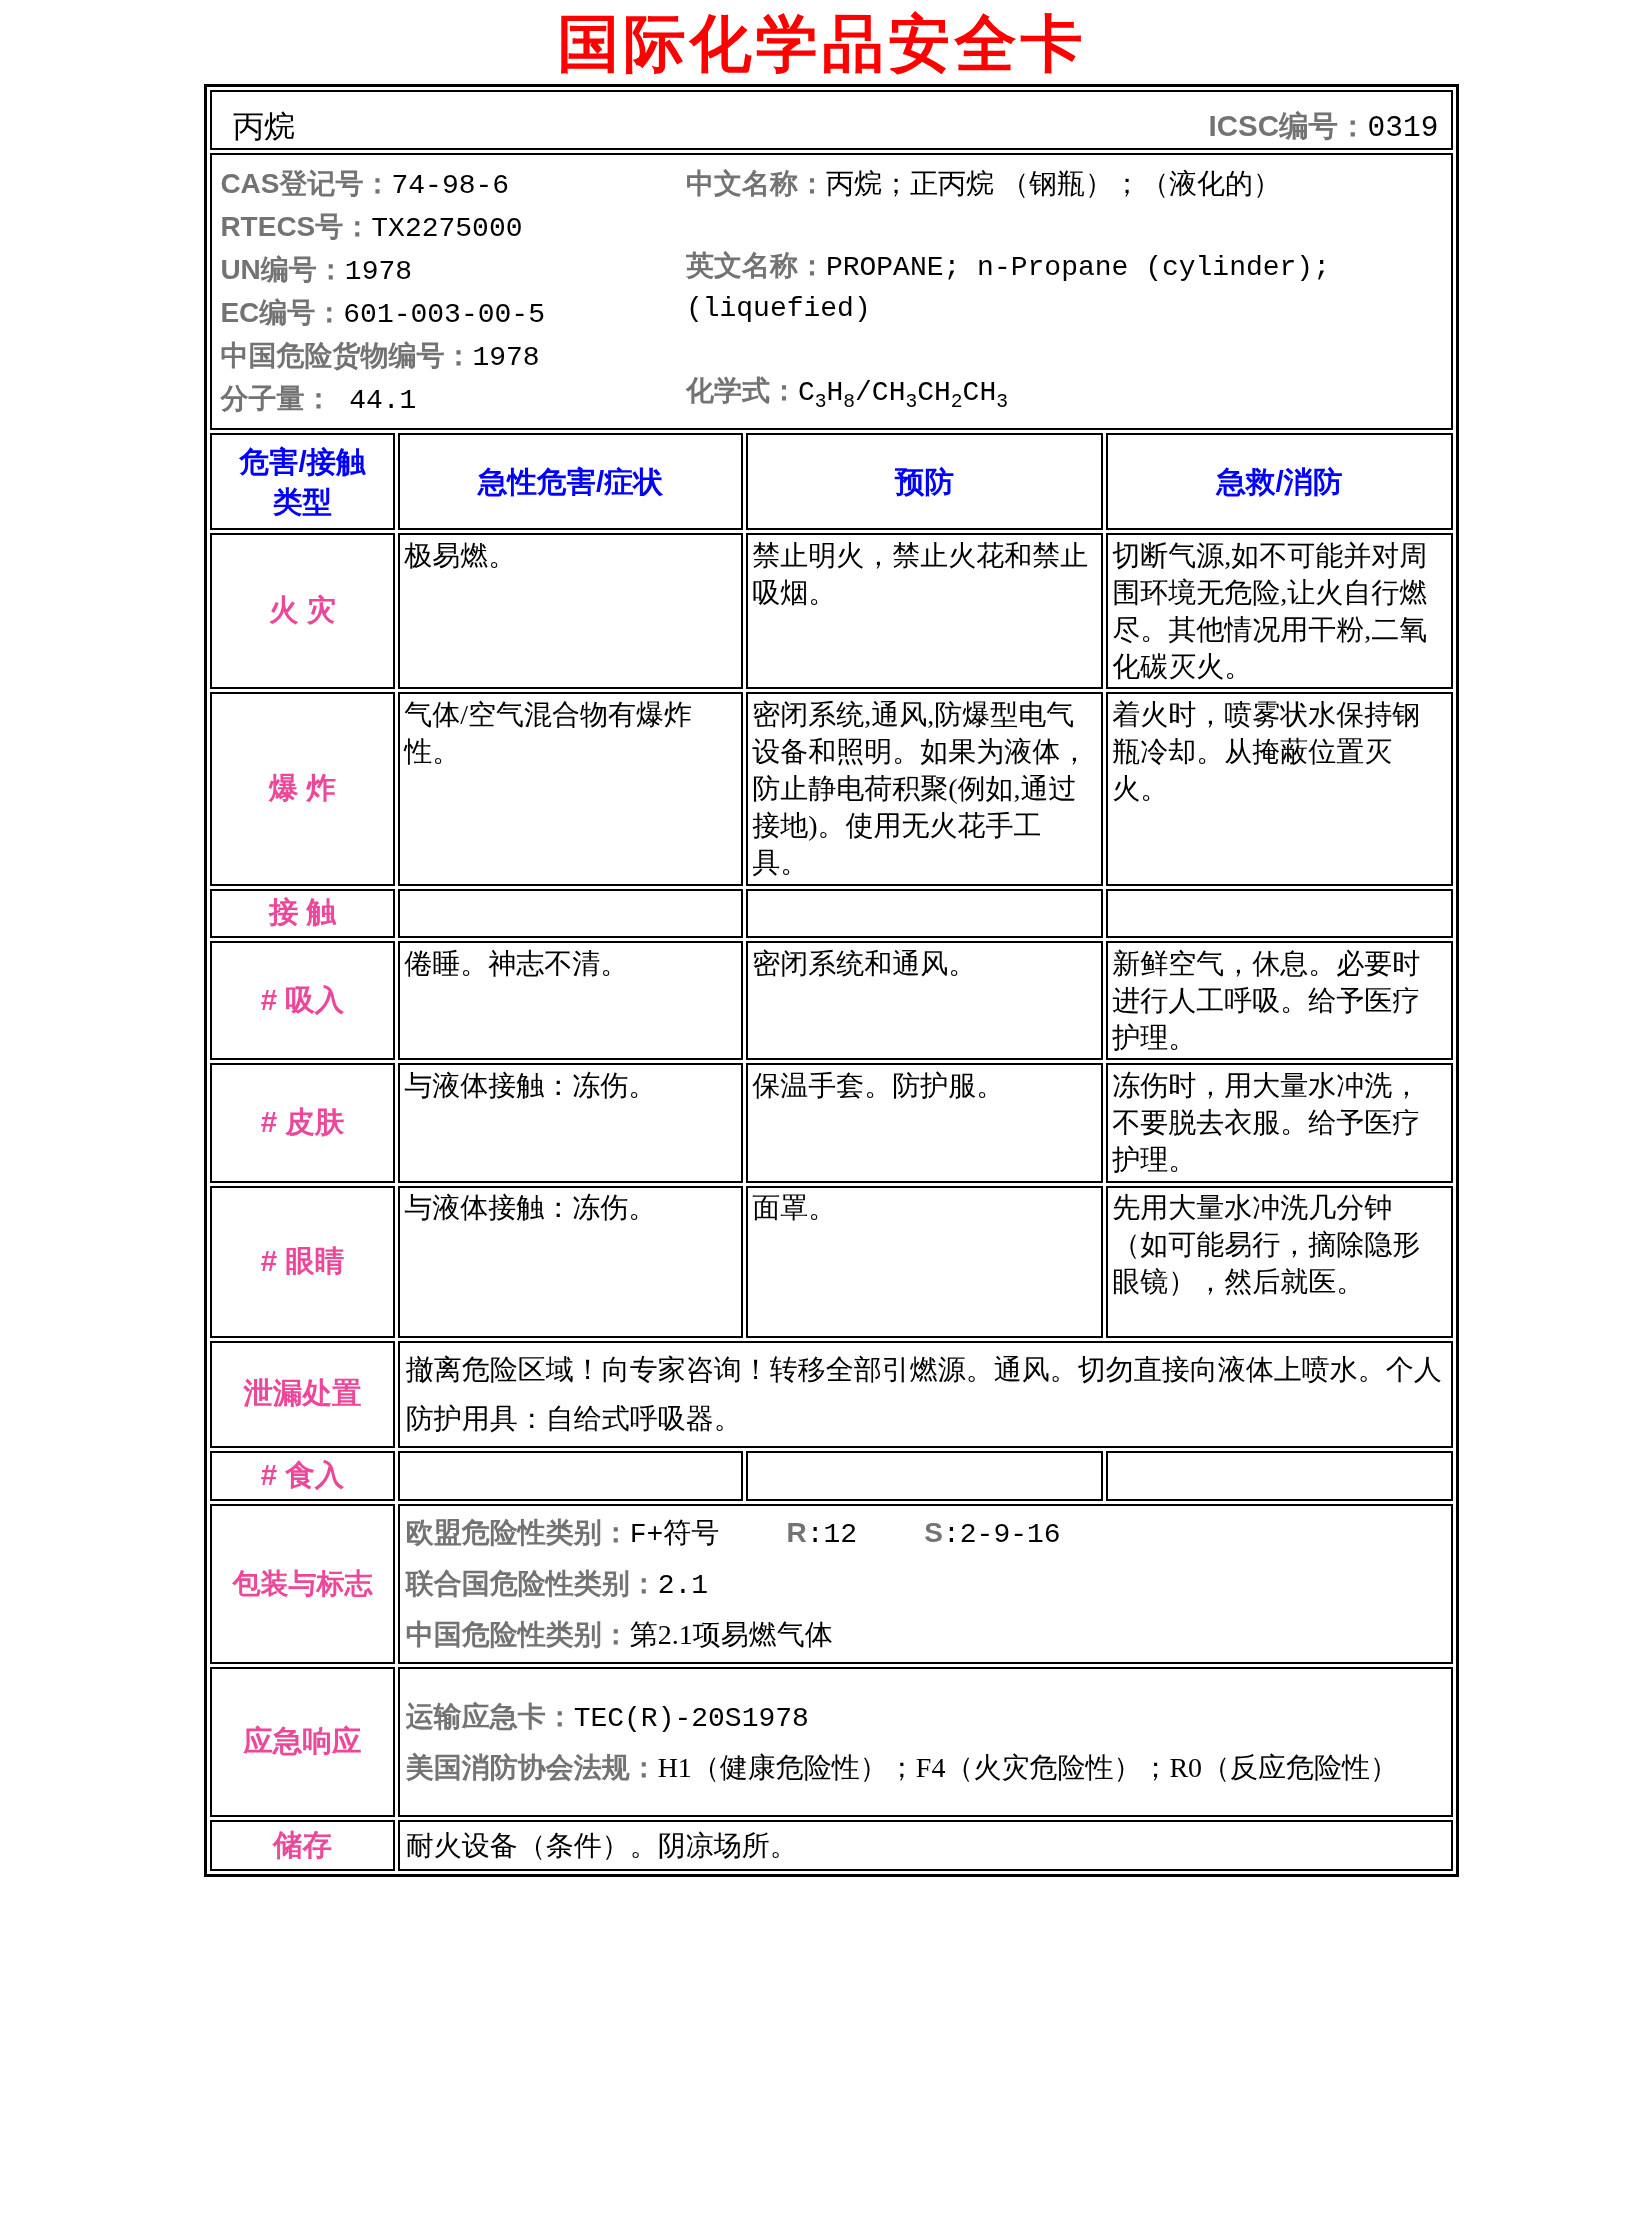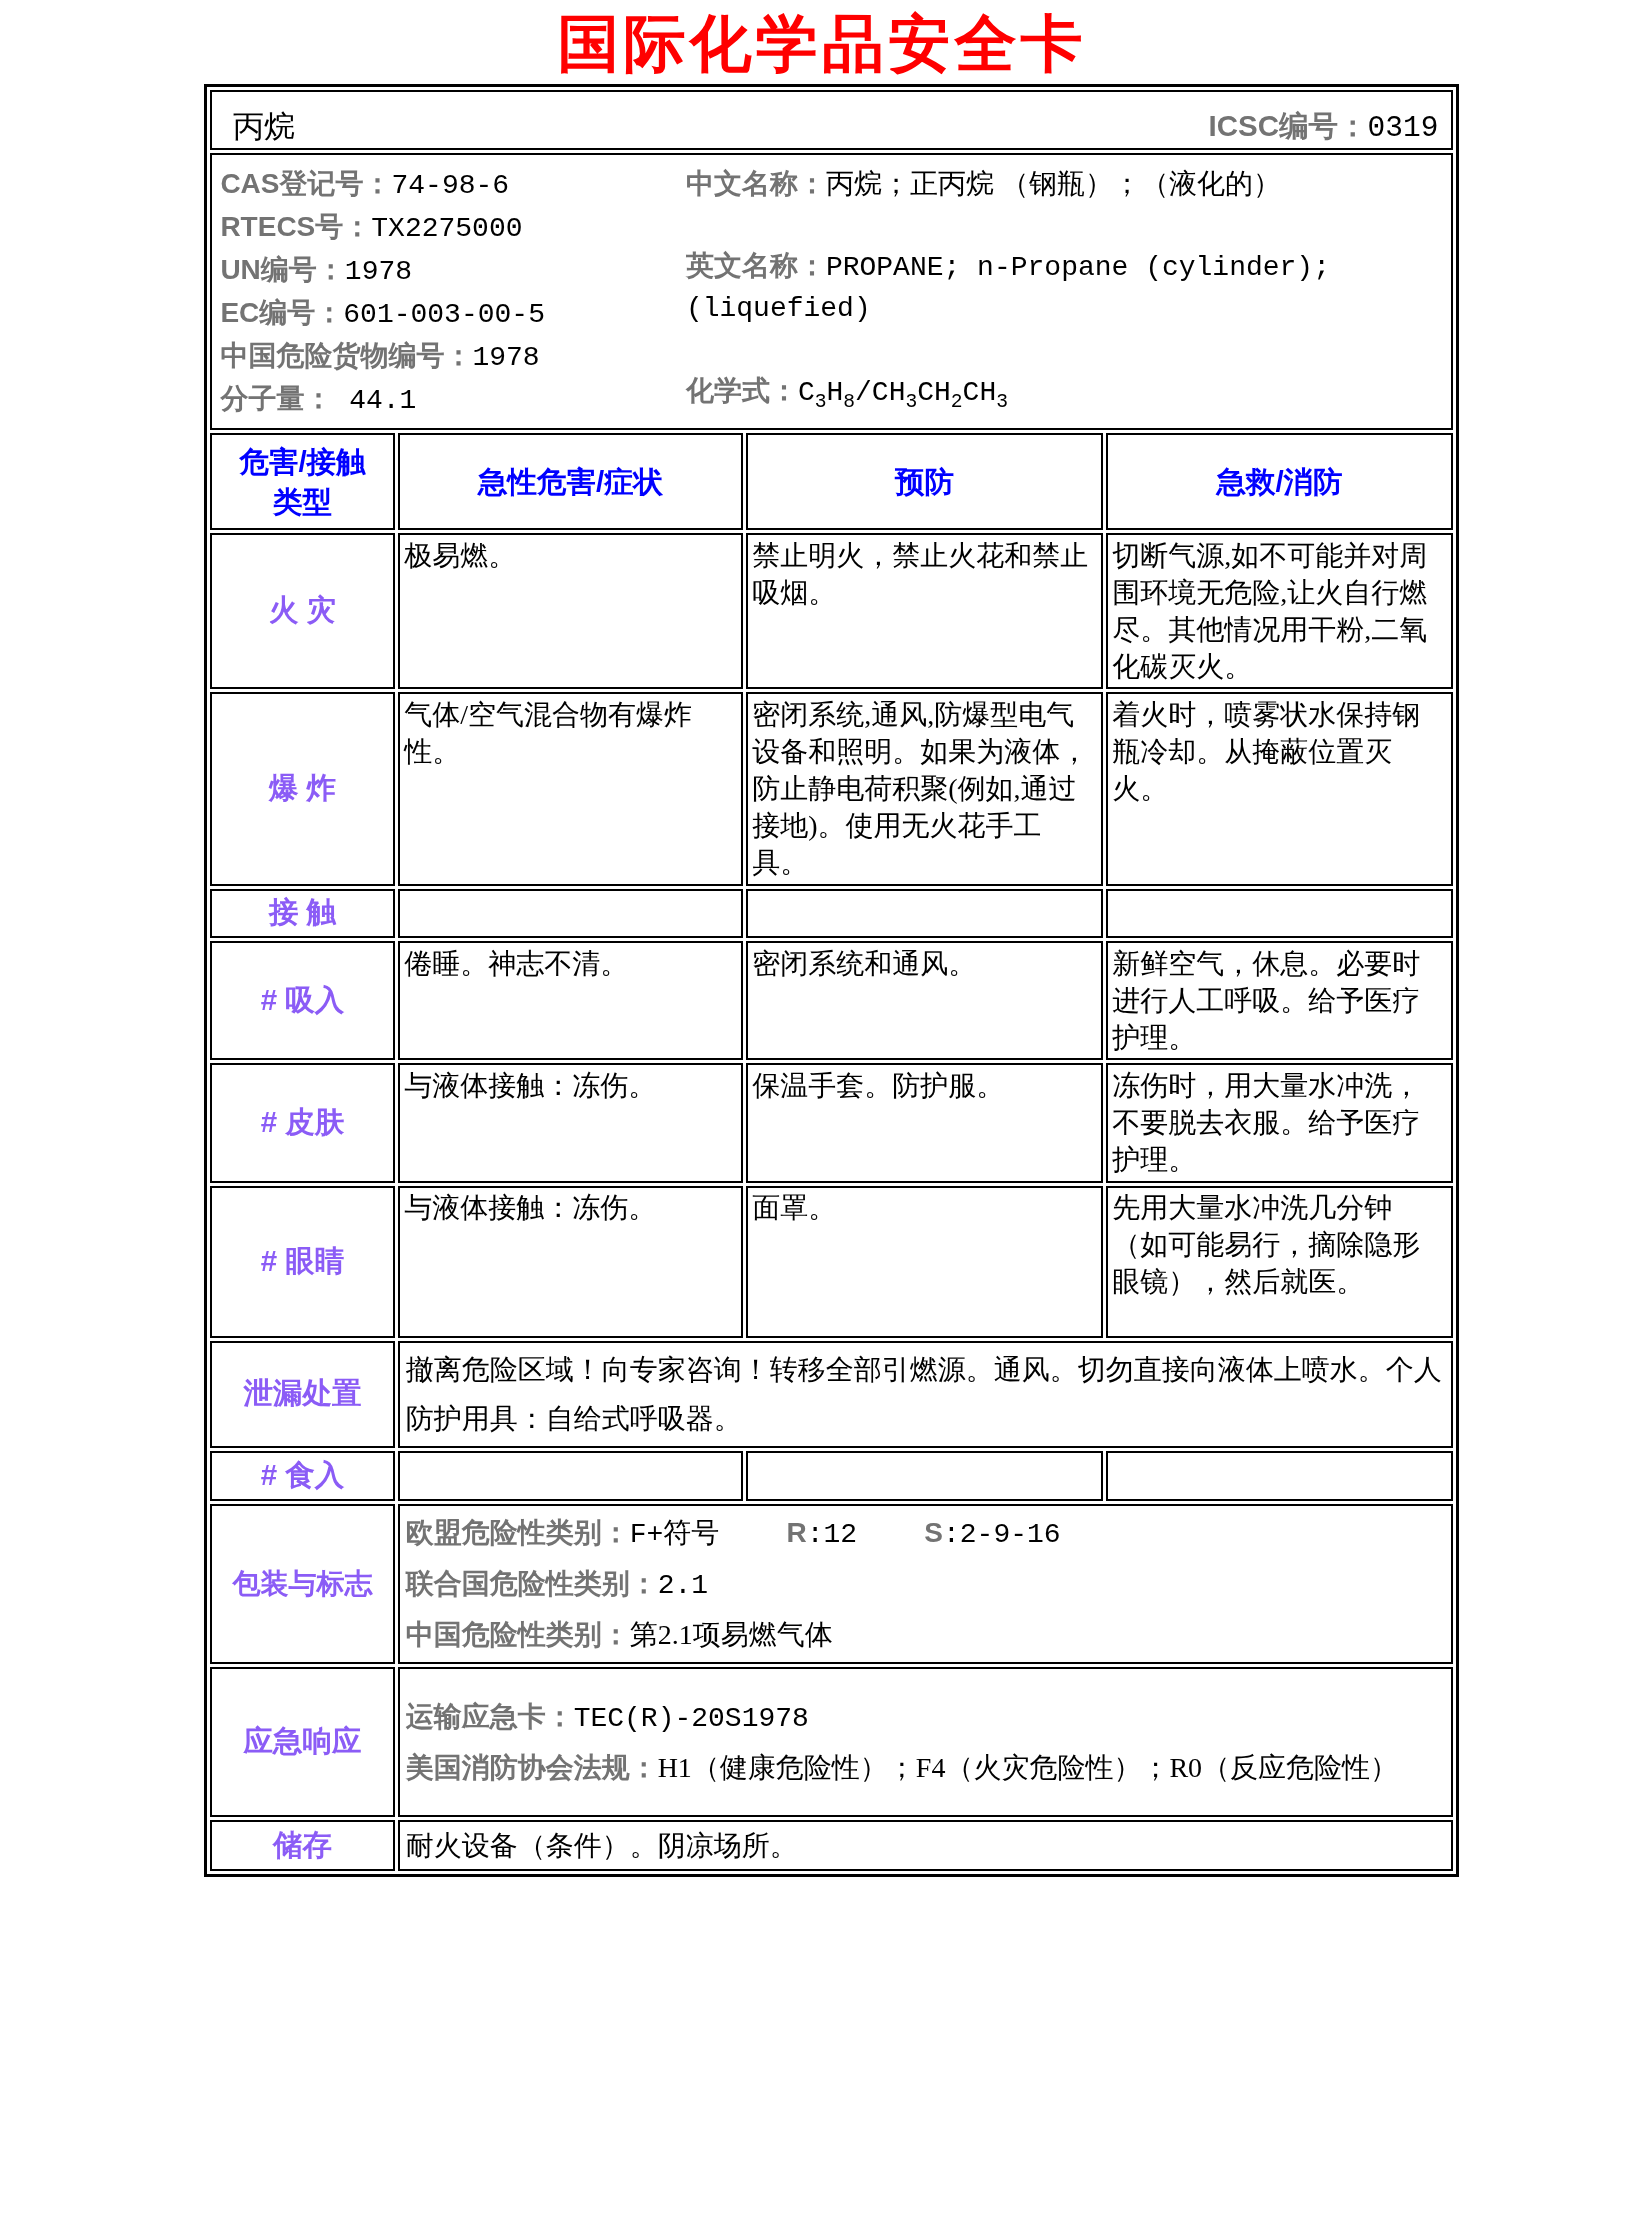--- a/index.html
+++ b/index.html
@@ -42,21 +42,21 @@
   .formula{font-family:"Liberation Mono","DejaVu Sans Mono",monospace;font-size:28px;}
   
   th.col-head{
     vertical-align:middle;text-align:center;
     color:#0000FF;font-family:"Liberation Sans","DejaVu Sans",sans-serif;
     font-weight:bold;font-size:29.5px;line-height:1.35;white-space:pre-line;padding:4.2px;
   }
   
   td.type-cell{
     vertical-align:middle;text-align:center;
-    color:#8b5cf6;font-family:"Liberation Sans","DejaVu Sans",sans-serif;
+    color:#ec4899;font-family:"Liberation Sans","DejaVu Sans",sans-serif;
     font-weight:bold;font-size:29.5px;padding:2.8px;
   }
   td.body-cell{
     vertical-align:top;text-align:left;
     font-size:28px;line-height:37px;padding:1.4px 4.2px 2.8px 4.2px;
   }
   
   td.wide-cell{
     vertical-align:middle;text-align:left;
     font-size:28px;line-height:49px;padding:2.8px 7px 2.8px 5.6px;

